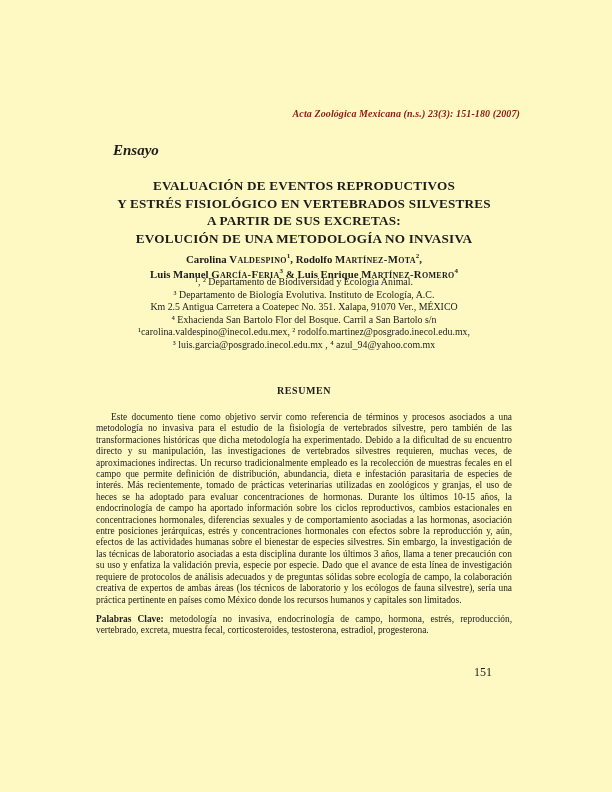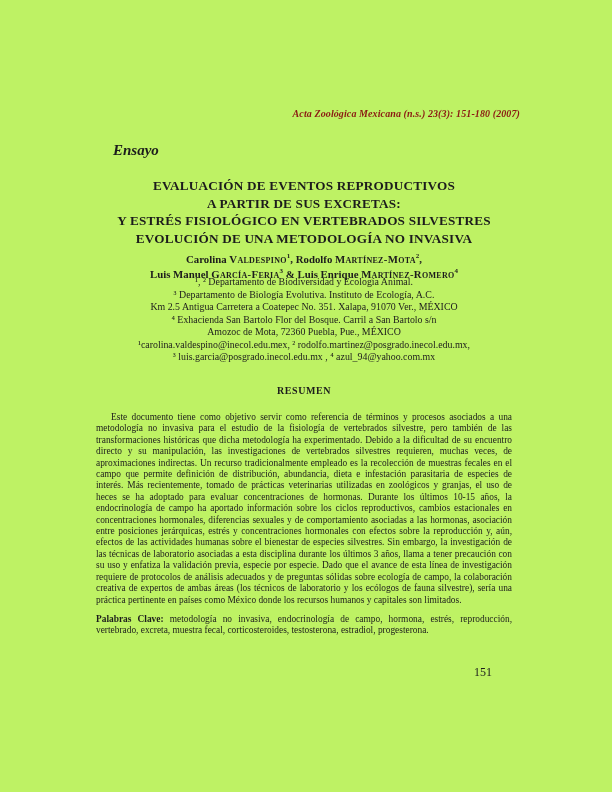--- a/index.html
+++ b/index.html
@@ -4,21 +4,21 @@
 <style>
   html, body { margin: 0; padding: 0; }
   body {
     width: 612px; height: 792px;
     background: #ffffff;
     font-family: "Liberation Serif", serif;
     color: #1c1c1c;
     position: relative;
     overflow: hidden;
   }
-  .page { position: absolute; inset: 0; background: #bef264; }
+  .page { position: absolute; inset: 0; background: #fef9c3; }
 
   .journal-header {
     position: absolute; top: 108px; left: 92px; right: 92px;
     text-align: right;
     font-size: 10px; font-weight: bold; font-style: italic;
     letter-spacing: 0.1px;
   }
   .ensayo {
     position: absolute; top: 142px; left: 113px;
     font-size: 15px; font-weight: bold; font-style: italic;
@@ -64,36 +64,35 @@
 <body>
 
 <div class="page">
 
   <div class="journal-header" style="color: rgb(139, 26, 19);">Acta Zoológica Mexicana (n.s.) 23(3): 151-180 (2007)</div>
 
   <div class="ensayo">Ensayo</div>
 
   <div class="title-block">
     <div>EVALUACIÓN DE EVENTOS REPRODUCTIVOS</div>
+    <div>Y ESTRÉS FISIOLÓGICO EN VERTEBRADOS SILVESTRES</div>
     <div>A PARTIR DE SUS EXCRETAS:</div>
-    <div>Y ESTRÉS FISIOLÓGICO EN VERTEBRADOS SILVESTRES</div>
     <div>EVOLUCIÓN DE UNA METODOLOGÍA NO INVASIVA</div>
   </div>
 
   <div class="authors-block">
     <div><span>Carolina </span><span class="sc">Valdespino</span><sup>1</sup><span>, </span><span>Rodolfo </span><span class="sc">Martínez-Mota</span><sup>2</sup><span>,</span></div>
     <div><span>Luis Manuel </span><span class="sc">García-Feria</span><sup>3</sup><span> &amp; </span><span>Luis Enrique </span><span class="sc">Martínez-Romero</span><sup>4</sup></div>
   </div>
 
   <div class="affil-block">
     <div>¹, ² Departamento de Biodiversidad y Ecología Animal.</div>
     <div>³ Departamento de Biología Evolutiva. Instituto de Ecología, A.C.</div>
     <div>Km 2.5 Antigua Carretera a Coatepec No. 351. Xalapa, 91070 Ver., MÉXICO</div>
     <div>⁴ Exhacienda San Bartolo Flor del Bosque. Carril a San Bartolo s/n</div>
-    <div>Amozoc de Mota, 72360 Puebla, Pue., MÉXICO</div>
     <div>¹carolina.valdespino@inecol.edu.mex, ² rodolfo.martinez@posgrado.inecol.edu.mx,</div>
     <div>³ luis.garcia@posgrado.inecol.edu.mx , ⁴ azul_94@yahoo.com.mx</div>
   </div>
 
   <div class="resumen-heading">RESUMEN</div>
 
   <div class="abstract-block">
     <p class="abstract-body">Este documento tiene como objetivo servir como referencia de términos y procesos asociados a una metodología no invasiva para el estudio de la fisiología de vertebrados silvestre, pero también de las transformaciones históricas que dicha metodología ha experimentado. Debido a la dificultad de su encuentro directo y su manipulación, las investigaciones de vertebrados silvestres requieren, muchas veces, de aproximaciones indirectas. Un recurso tradicionalmente empleado es la recolección de muestras fecales en el campo que permite definición de distribución, abundancia, dieta e infestación parasitaria de especies de interés. Más recientemente, tomado de prácticas veterinarias utilizadas en zoológicos y granjas, el uso de heces se ha adoptado para evaluar concentraciones de hormonas. Durante los últimos 10-15 años, la endocrinología de campo ha aportado información sobre los ciclos reproductivos, cambios estacionales en concentraciones hormonales, diferencias sexuales y de comportamiento asociadas a las hormonas, asociación entre posiciones jerárquicas, estrés y concentraciones hormonales con efectos sobre la reproducción y, aún, efectos de las actividades humanas sobre el bienestar de especies silvestres. Sin embargo, la investigación de las técnicas de laboratorio asociadas a esta disciplina durante los últimos 3 años, llama a tener precaución con su uso y enfatiza la validación previa, especie por especie. Dado que el avance de esta línea de investigación requiere de protocolos de análisis adecuados y de preguntas sólidas sobre ecología de campo, la colaboración creativa de expertos de ambas áreas (los técnicos de laboratorio y los ecólogos de fauna silvestre), sería una práctica pertinente en países como México donde los recursos humanos y capitales son limitados.</p>
     <p class="keywords"><span class="kw-label">Palabras Clave:</span><span> metodología no invasiva, endocrinología de campo, hormona, estrés, reproducción, vertebrado, excreta, muestra fecal, corticosteroides, testosterona, estradiol, progesterona.</span></p>
   </div>

